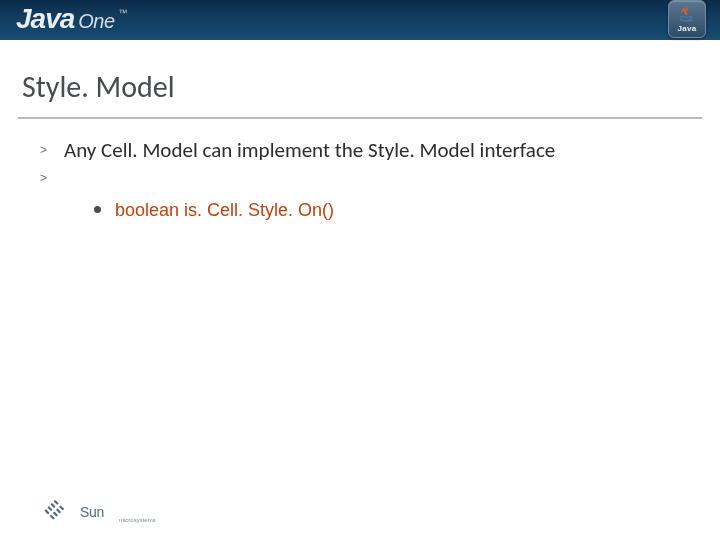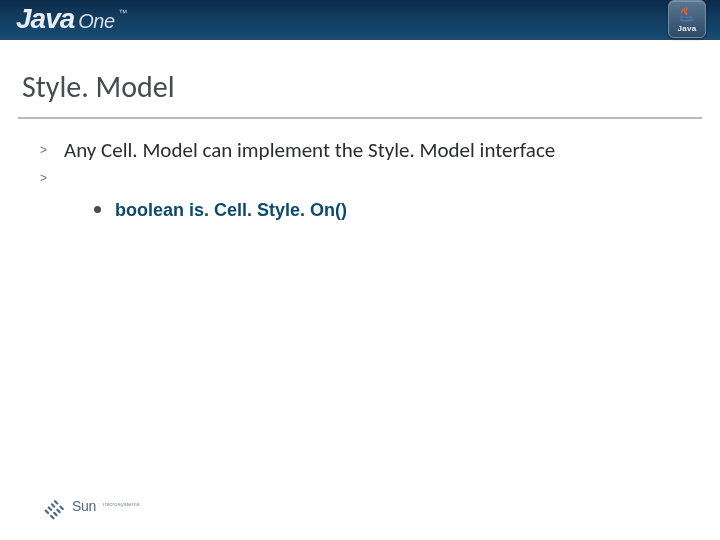--- a/index.html
+++ b/index.html
@@ -92,40 +92,40 @@
     width: 10px;
     flex-shrink: 0;
   }
   .lvl2-group { padding: 10px 0 0 54px; }
   .lvl2 {
     display: flex;
     align-items: flex-start;
     gap: 14px;
     font-size: 18px;
     font-family: Arial, sans-serif;
-    font-weight: 700;
-    color: #0c4a6e;
+    font-weight: 400;
+    color: #c2410c;
     margin-bottom: 4px;
     line-height: 1.35;
   }
   .lvl2 .dot {
     width: 7px; height: 7px; border-radius: 50%;
     background: #4a4d50;
     margin-top: 8px;
     flex-shrink: 0;
   }
 
   
   .footer-logo {
     position: absolute;
     left: 44px;
     bottom: 20px;
     display: flex;
-    align-items: flex-start;
-    gap: 6px;
+    align-items: flex-end;
+    gap: 14px;
     opacity: 0.9;
   }
   .footer-logo .sun-text {
     color: #3a5a7a;
     font-size: 14px;
     font-family: Arial, sans-serif;
     letter-spacing: -0.3px;
   }
   .footer-logo .ms {
     color: #6a7f93;

